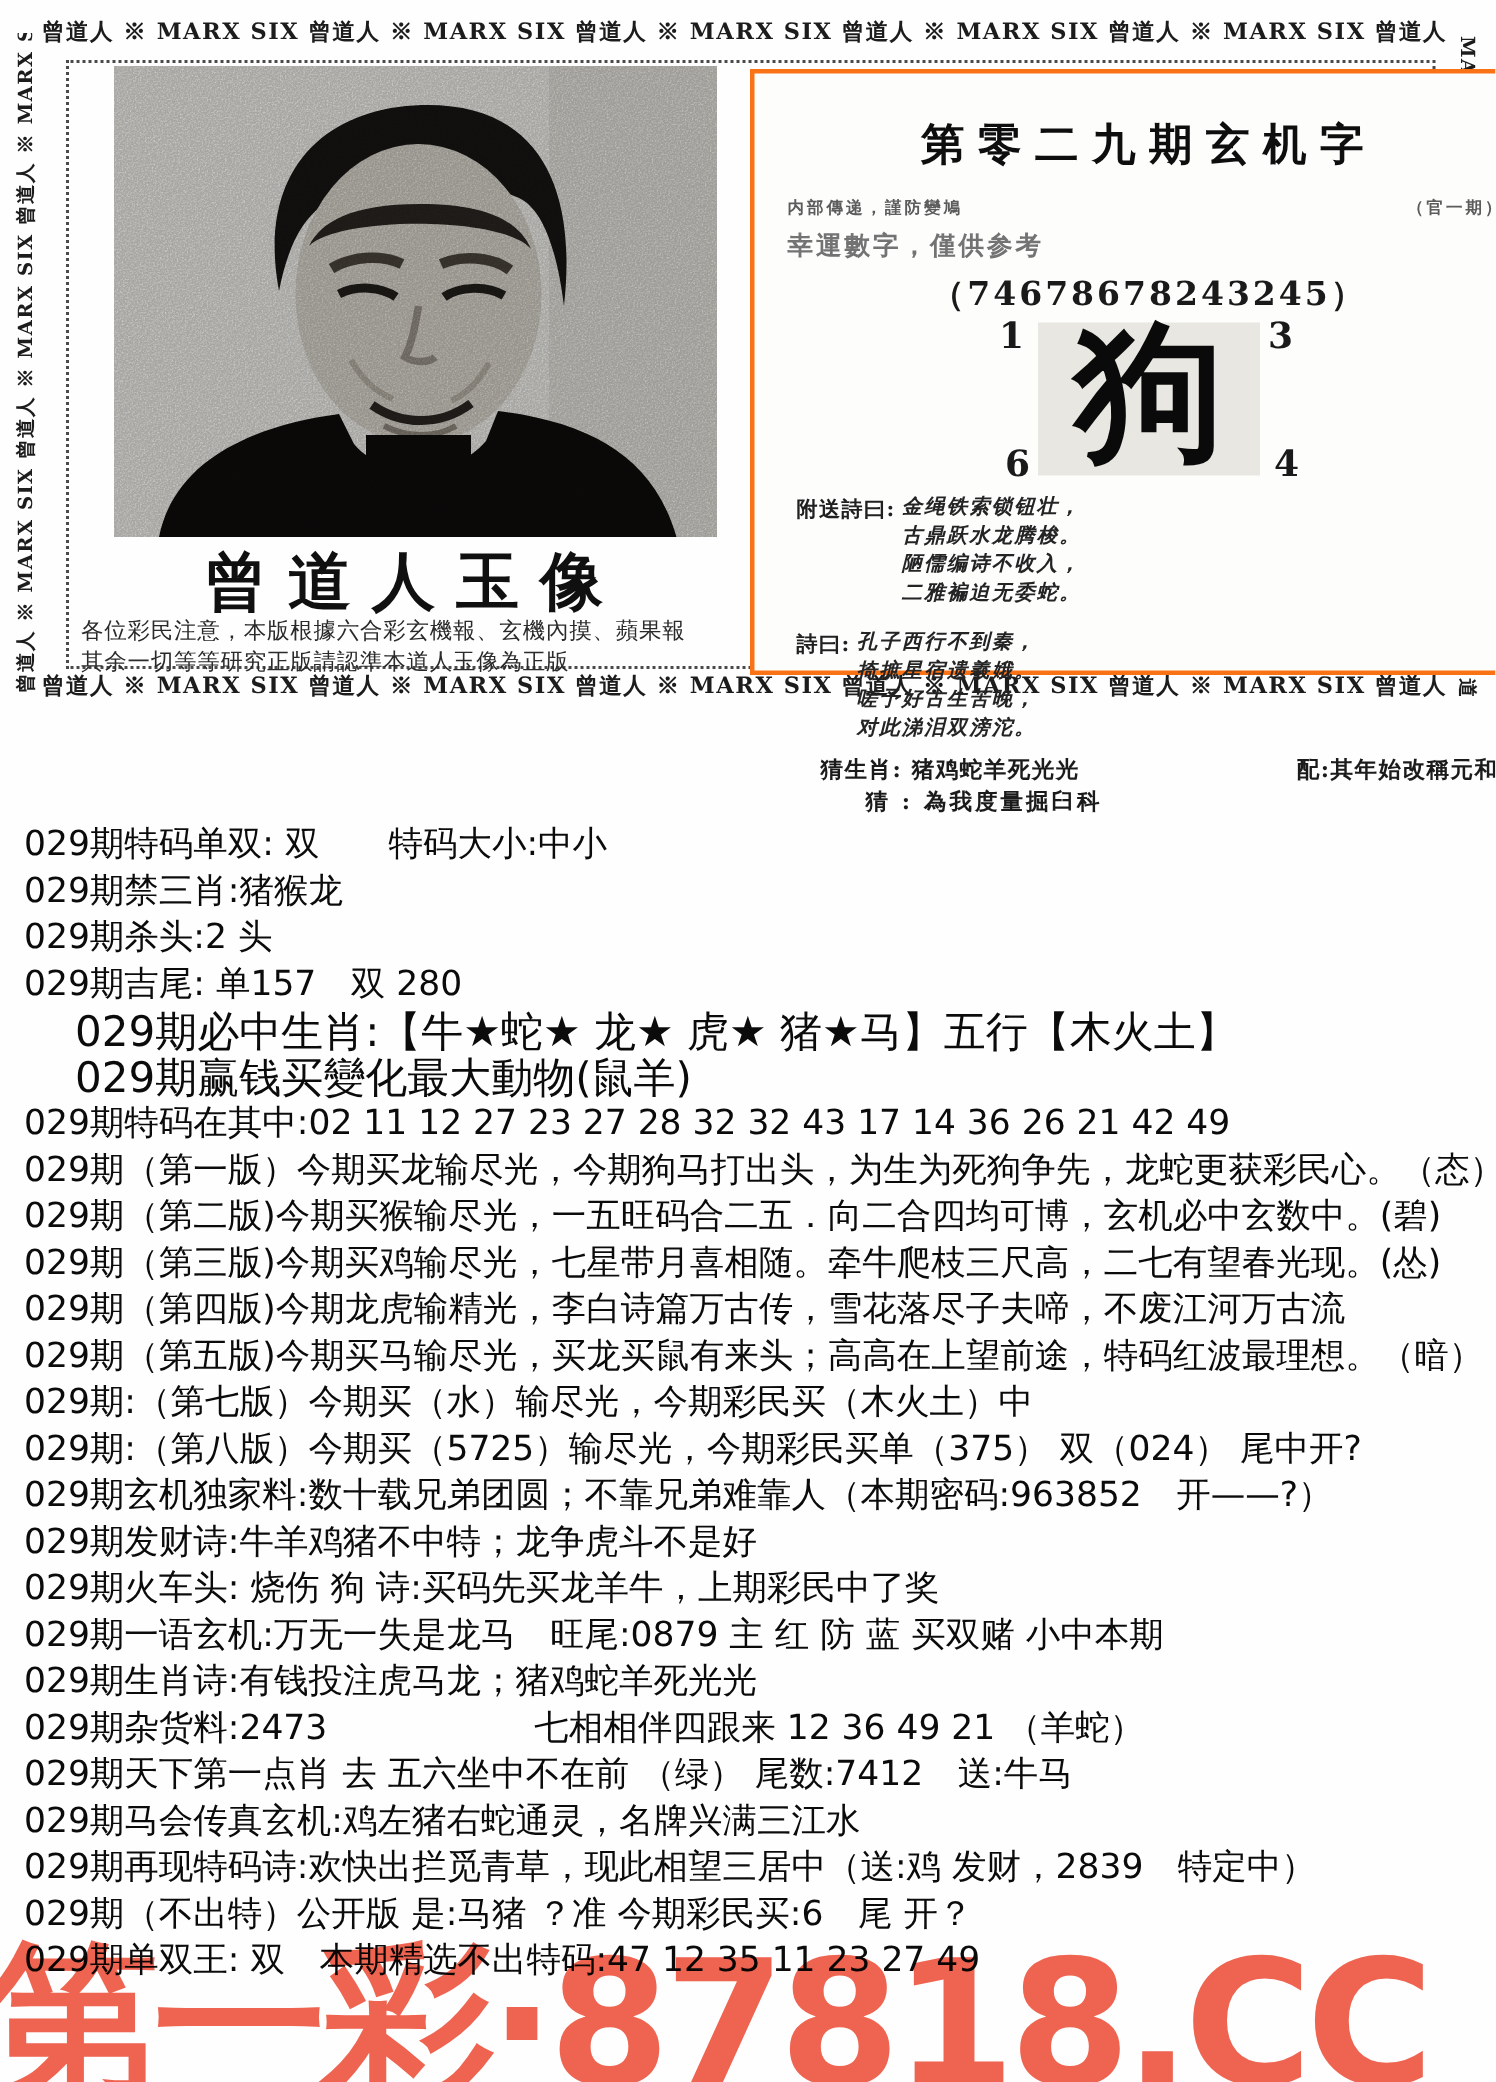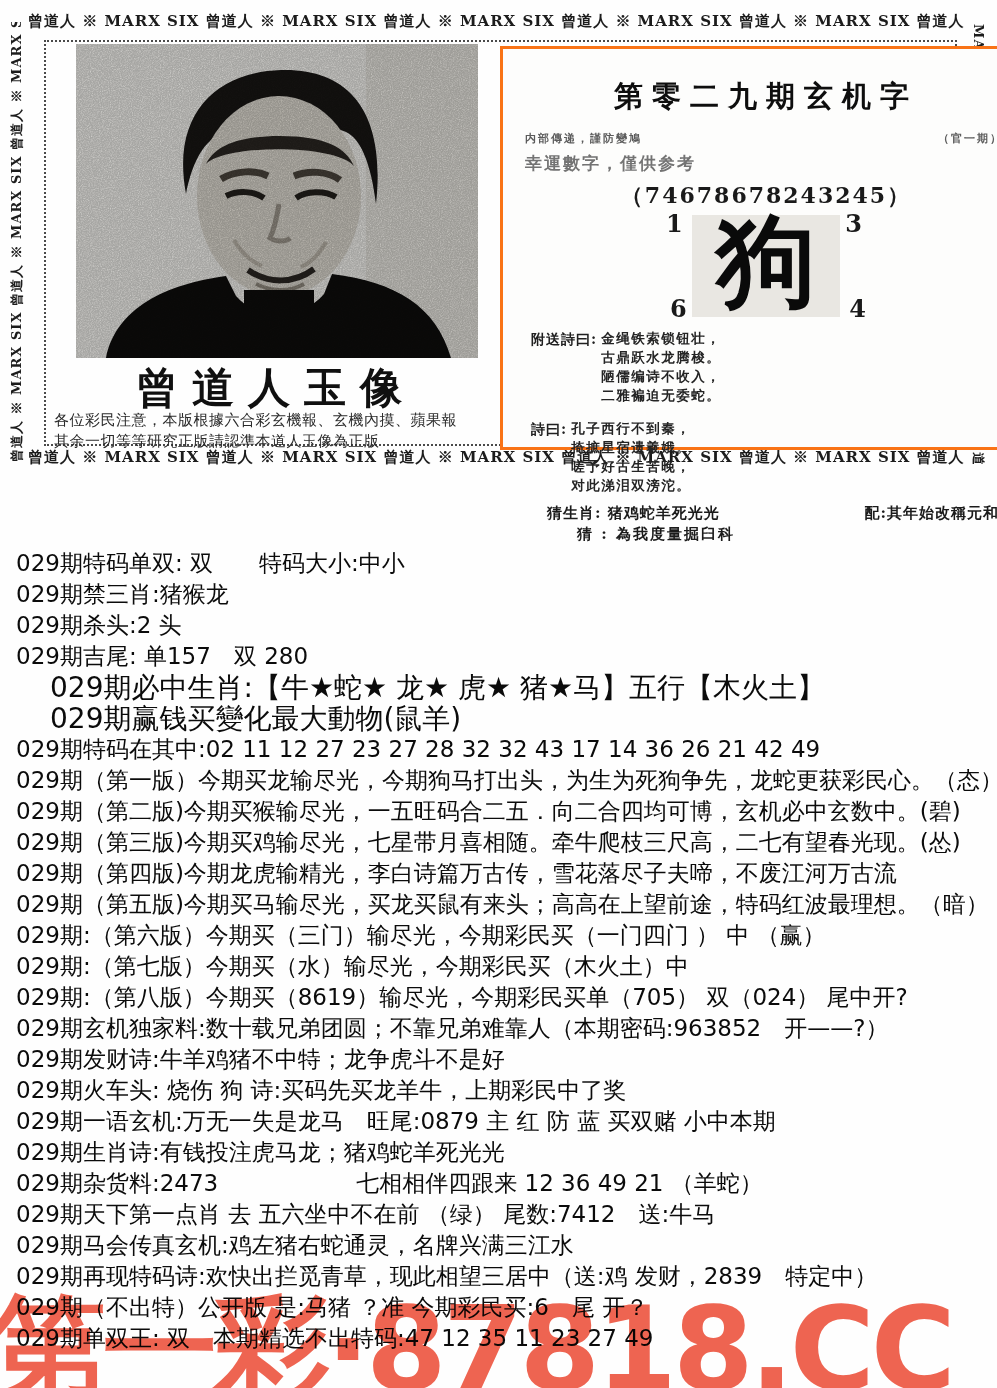--- a/index.html
+++ b/index.html
@@ -77,21 +77,21 @@
   .corner-num { position:absolute; font-size:24px; font-weight:bold; color:#1a1a1a; font-family:"DejaVu Serif", serif; }
   .cn-tl { left:0;   top:-6px; }
   .cn-tr { right:4px; top:-6px; }
   .cn-bl { left:4px;  bottom:-6px; }
   .cn-br { right:0;   bottom:-6px; }
   .m-price { text-align:right; padding:10px 36px 0 0; font-size:19px; font-weight:bold; letter-spacing:3px; color:#141414; }
   .m-poems { display:flex; padding:12px 10px 1px 28px; gap:14px;flex-direction:column; }
   .poem-col { display:flex; }
   .poem-label { font-size:14px; font-weight:bold; color:#202020; padding-top:2px; letter-spacing:1px; white-space:nowrap; }
   .poem-lines { padding-left:4px; }
-  .poem-line { font-size:13.5px; line-height:19px; font-weight:bold; letter-spacing:1.5px; color:#242424; white-space:nowrap; }
+  .poem-line { font-size:13.5px; line-height:19px; font-weight:bold; letter-spacing:1.5px; color:#242424; white-space:nowrap;font-style:italic; }
   .m-guessrow { display:flex; justify-content:space-between; padding:8px 30px 0 44px; font-size:15px; font-weight:bold; letter-spacing:1px; color:#1b1b1b; }
   .m-guess2 { padding:2px 0 0 74px; font-size:15px; font-weight:bold; letter-spacing:2px; color:#1b1b1b; }
 
   
   .lines { position:absolute; left:16px; top:548px; width:975px; }
   .line {
     font-size:23px; line-height:31px; font-weight:500; white-space:nowrap;
     color:#0b0b0b; letter-spacing:0;
   }
   .line.big { font-size:28px;margin-left:34px; }
@@ -208,23 +208,22 @@
     <div class="line">029期杀头:2 头</div>
     <div class="line">029期吉尾: 单157　双 280</div>
     <div class="line big">029期必中生肖:【牛★蛇★ 龙★ 虎★ 猪★马】五行【木火土】</div>
     <div class="line big">029期赢钱买變化最大動物(鼠羊)</div>
     <div class="line">029期特码在其中:02 11 12 27 23 27 28 32 32 43 17 14 36 26 21 42 49</div>
     <div class="line">029期（第一版）今期买龙输尽光，今期狗马打出头，为生为死狗争先，龙蛇更获彩民心。（态）</div>
     <div class="line">029期（第二版)今期买猴输尽光，一五旺码合二五．向二合四均可博，玄机必中玄数中。(碧)</div>
     <div class="line">029期（第三版)今期买鸡输尽光，七星带月喜相随。牵牛爬枝三尺高，二七有望春光现。(怂)</div>
     <div class="line">029期（第四版)今期龙虎输精光，李白诗篇万古传，雪花落尽子夫啼，不废江河万古流</div>
     <div class="line">029期（第五版)今期买马输尽光，买龙买鼠有来头；高高在上望前途，特码红波最理想。（暗）</div>
-    <div class="line">029期:（第六版）今期买（三门）输尽光，今期彩民买（一门四门 ） 中 （赢）</div>
     <div class="line">029期:（第七版）今期买（水）输尽光，今期彩民买（木火土）中</div>
-    <div class="line">029期:（第八版）今期买（8619）输尽光，今期彩民买单（705） 双（024） 尾中开?</div>
+    <div class="line">029期:（第八版）今期买（5725）输尽光，今期彩民买单（375） 双（024） 尾中开?</div>
     <div class="line">029期玄机独家料:数十载兄弟团圆；不靠兄弟难靠人（本期密码:963852　开——?）</div>
     <div class="line">029期发财诗:牛羊鸡猪不中特；龙争虎斗不是好</div>
     <div class="line">029期火车头: 烧伤 狗 诗:买码先买龙羊牛，上期彩民中了奖</div>
     <div class="line">029期一语玄机:万无一失是龙马　旺尾:0879 主 红 防 蓝 买双赌 小中本期</div>
     <div class="line">029期生肖诗:有钱投注虎马龙；猪鸡蛇羊死光光</div>
     <div class="line">029期杂货料:2473　　　　　　七相相伴四跟来 12 36 49 21 （羊蛇）</div>
     <div class="line">029期天下第一点肖 去 五六坐中不在前 （绿） 尾数:7412　送:牛马</div>
     <div class="line">029期马会传真玄机:鸡左猪右蛇通灵，名牌兴满三江水</div>
     <div class="line">029期再现特码诗:欢快出拦觅青草，现此相望三居中（送:鸡 发财，2839　特定中）</div>
     <div class="line">029期（不出特）公开版 是:马猪 ？准 今期彩民买:6　尾 开？</div>

